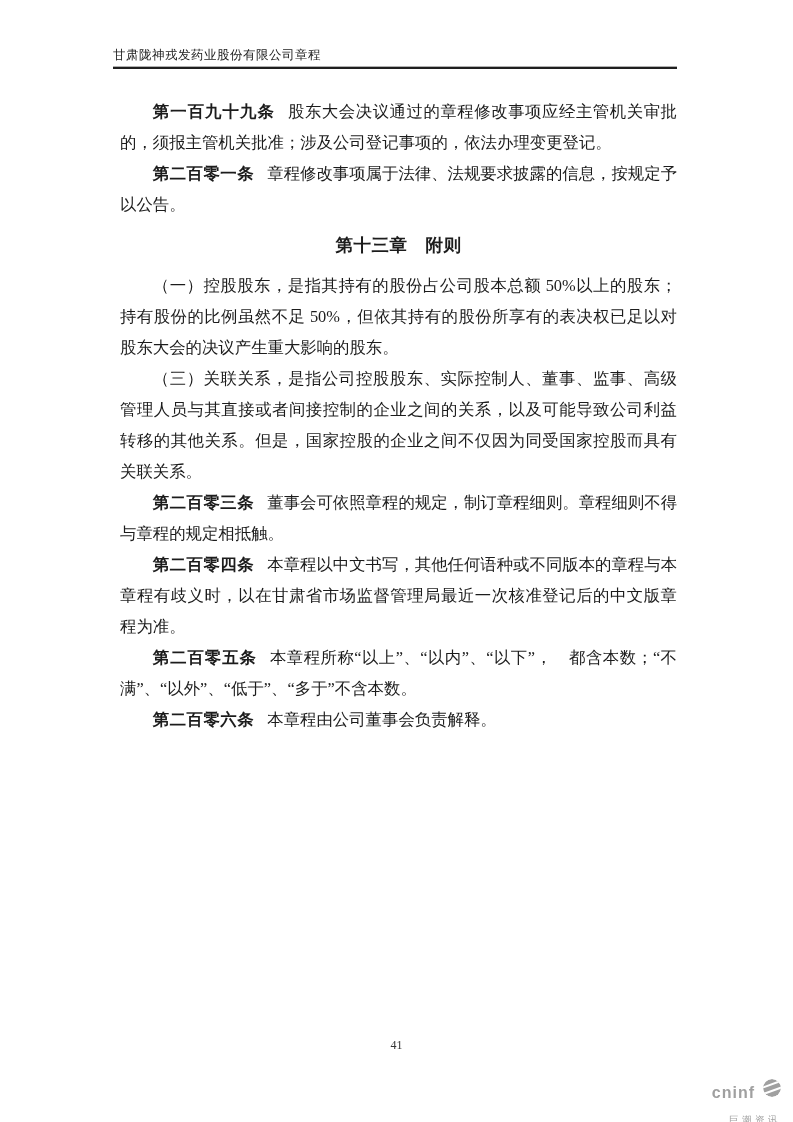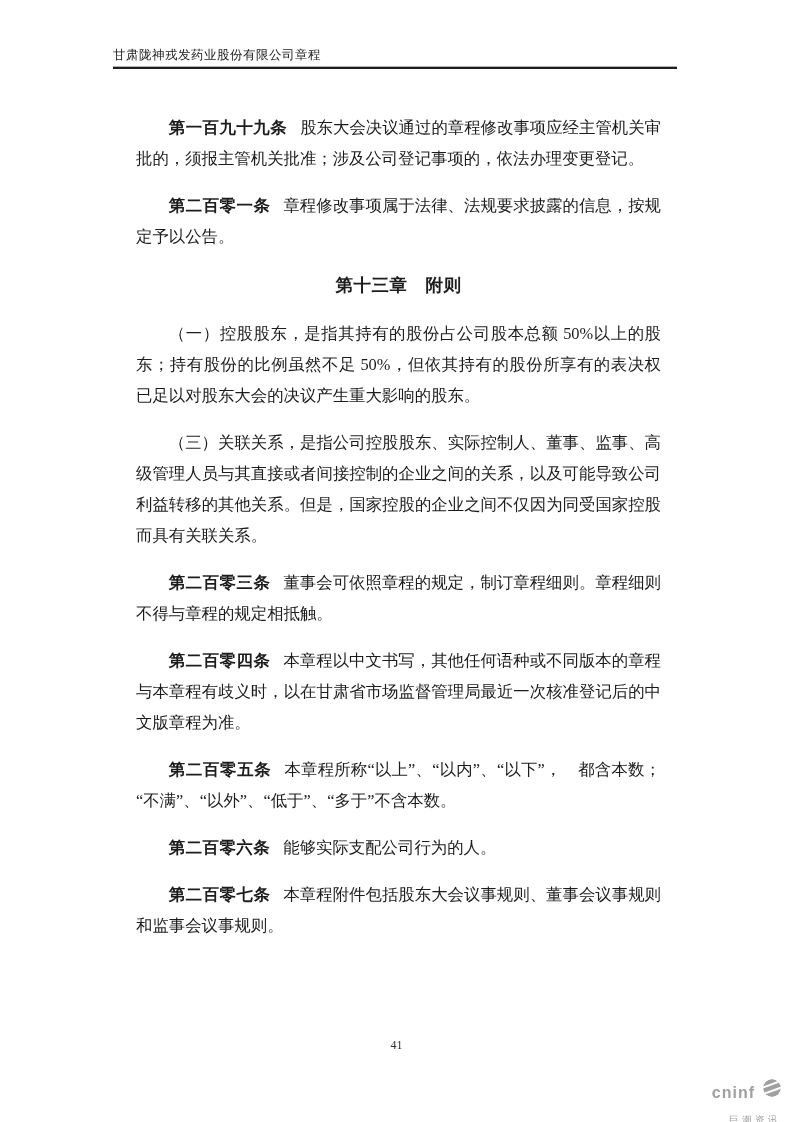--- a/index.html
+++ b/index.html
@@ -40,21 +40,21 @@
     position: absolute;
     left: 120px;
     top: 96px;
     width: 557px;
     font-size: 16.4px;
     line-height: 31px;
     text-align: justify;
     text-justify: inter-ideograph;
   }
   .para {
-    margin: 16px;
+    margin: 0;
     text-indent: 2em;
     word-break: break-all;
   }
   .art-label {
     font-weight: 700;
     font-family: "Liberation Sans", "DejaVu Sans", sans-serif;
     margin-right: 0.8em;
     letter-spacing: 0.5px;
   }
   .chapter {
@@ -124,22 +124,21 @@
 
   <div class="doc-body" id="doc-body">
       <p class="para"><b class="art-label">第一百九十九条</b><span>股东大会决议通过的章程修改事项应经主管机关审批的，须报主管机关批准；涉及公司登记事项的，依法办理变更登记。</span></p>
       <p class="para"><b class="art-label">第二百零一条</b><span>章程修改事项属于法律、法规要求披露的信息，按规定予以公告。</span></p>
       <div class="chapter">第十三章　附则</div>
       <p class="para"><span>（一）控股股东，是指其持有的股份占公司股本总额 50%以上的股东；持有股份的比例虽然不足 50%，但依其持有的股份所享有的表决权已足以对股东大会的决议产生重大影响的股东。</span></p>
       <p class="para"><span>（三）关联关系，是指公司控股股东、实际控制人、董事、监事、高级管理人员与其直接或者间接控制的企业之间的关系，以及可能导致公司利益转移的其他关系。但是，国家控股的企业之间不仅因为同受国家控股而具有关联关系。</span></p>
       <p class="para"><b class="art-label">第二百零三条</b><span>董事会可依照章程的规定，制订章程细则。章程细则不得与章程的规定相抵触。</span></p>
       <p class="para"><b class="art-label">第二百零四条</b><span>本章程以中文书写，其他任何语种或不同版本的章程与本章程有歧义时，以在甘肃省市场监督管理局最近一次核准登记后的中文版章程为准。</span></p>
       <p class="para"><b class="art-label">第二百零五条</b><span>本章程所称“以上”、“以内”、“以下”，　都含本数；“不满”、“以外”、“低于”、“多于”不含本数。</span></p>
-      <p class="para"><b class="art-label">第二百零六条</b><span>能够实际支配公司行为的人。</span></p>
-      <p class="para"><b class="art-label">第二百零七条</b><span>本章程附件包括股东大会议事规则、董事会议事规则和监事会议事规则。</span></p>
+      <p class="para"><b class="art-label">第二百零六条</b><span>本章程由公司董事会负责解释。</span></p>
     </div>
 
   <div class="footer-pageno">41</div>
 
   <div class="watermark">
     <div class="wm-brand-row">
       <span class="wm-brand">cninf</span>
       <span class="wm-swirl">
         <svg width="22" height="20" viewBox="0 0 22 20" aria-hidden="true">
           <defs>

